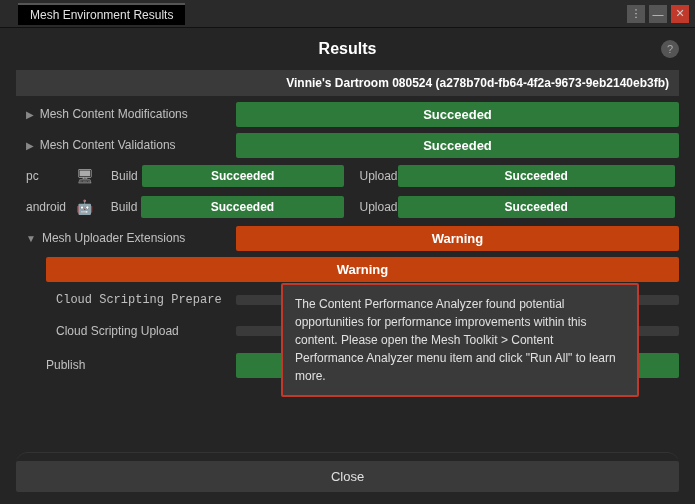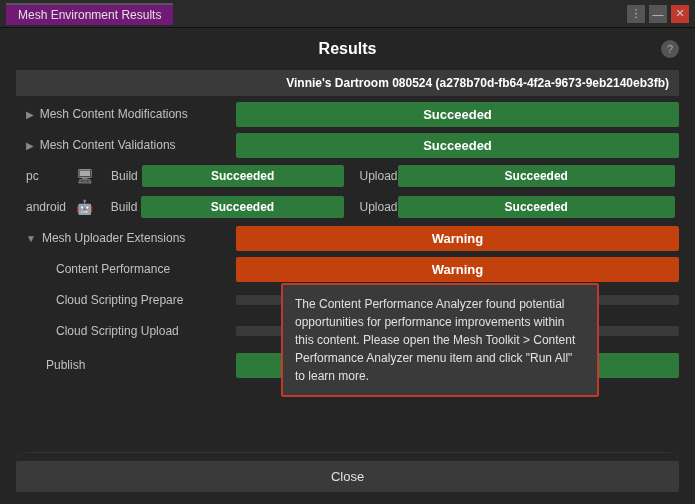--- a/index.html
+++ b/index.html
@@ -22,25 +22,26 @@
       padding: 0 6px;
       height: 28px;
       border-bottom: 1px solid #111;
     }
     .title-bar-left {
       display: flex;
       align-items: center;
       gap: 6px;
     }
     .title-tab {
-      background: #701a75;
+      background: #000000;
       color: #e0e0e0;
       padding: 3px 12px;
       font-size: 12px;
       border-top: 2px solid #555;
+      margin-left: 12px;
     }
     .title-bar-right {
       display: flex;
       align-items: center;
       gap: 4px;
     }
     .title-btn {
       width: 18px;
       height: 18px;
       background: #555;
@@ -206,21 +207,21 @@
     .tooltip-popup {
       position: absolute;
       left: 265px;
       top: 28px;
       background: #3a3a3a;
       border: 2px solid #c0392b;
       padding: 10px 12px;
       font-size: 12px;
       color: #e0e0e0;
       line-height: 1.5;
-      width: 318px;
+      width: 358px;
       z-index: 10;
       border-radius: 2px;
     }
 
     
     .close-section {
       margin-top: auto;
       padding-top: 8px;
       border-top: 1px solid #333;
       border-radius: 12px;
@@ -315,32 +316,29 @@
     <div class="row-label row-label-wide">
       <span class="arrow-icon">▼</span>
       <span>Mesh Uploader Extensions</span>
     </div>
     <div class="status-badge badge-orange">Warning</div>
   </div>
 
   <div class="warning-section">
 
     <div class="result-row indent">
-      <div class="row-label" style="width:190px; flex-shrink:0;">
-        <span>Content Performance</span>
-      </div>
       <div class="status-badge badge-orange">Warning</div>
     </div>
 
     <div class="tooltip-popup">
       <span>The Content Performance Analyzer found potential opportunities for performance improvements within this content. Please open the Mesh Toolkit &gt; Content Performance Analyzer menu item and click "Run All" to learn more.</span>
     </div>
 
     <div class="result-row indent" style="margin-top:3px;">
-      <div class="row-label" style="width:190px; flex-shrink:0;">
+      <div class="row-label" style="width:190px; flex-shrink:0;font-family:Liberation Mono, monospace;">
         <span>Cloud Scripting Prepare</span>
       </div>
       <div class="status-badge" style="background:#3a3a3a;"></div>
     </div>
 
     <div class="result-row indent">
       <div class="row-label" style="width:190px; flex-shrink:0;">
         <span>Cloud Scripting Upload</span>
       </div>
       <div class="status-badge" style="background:#3a3a3a;"></div>

